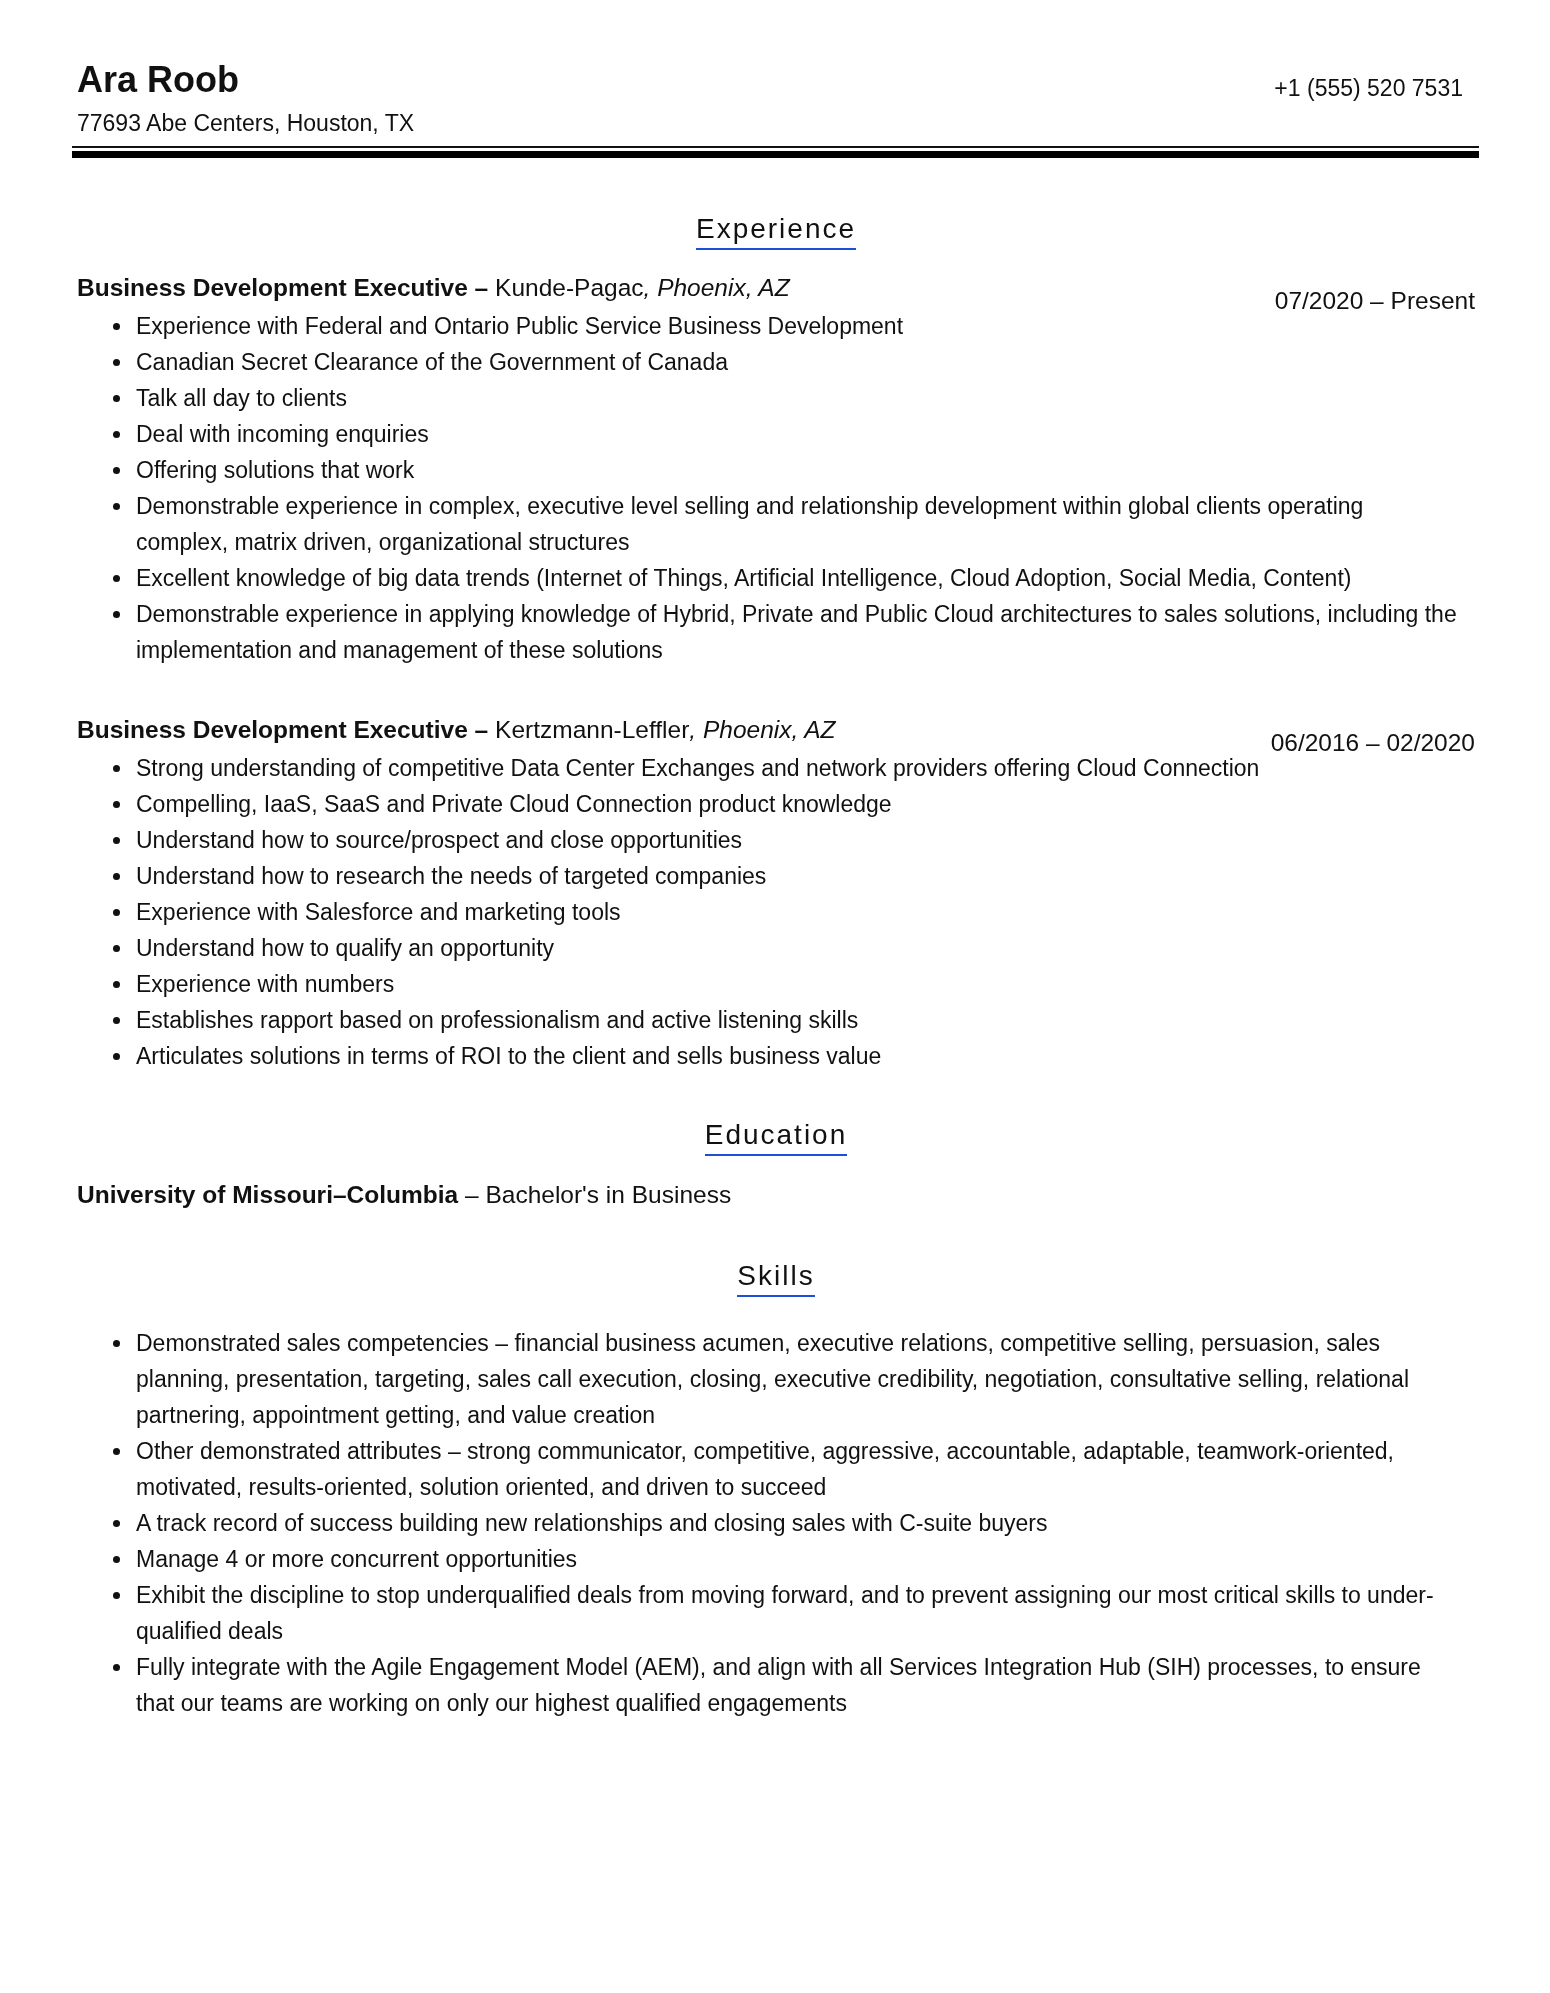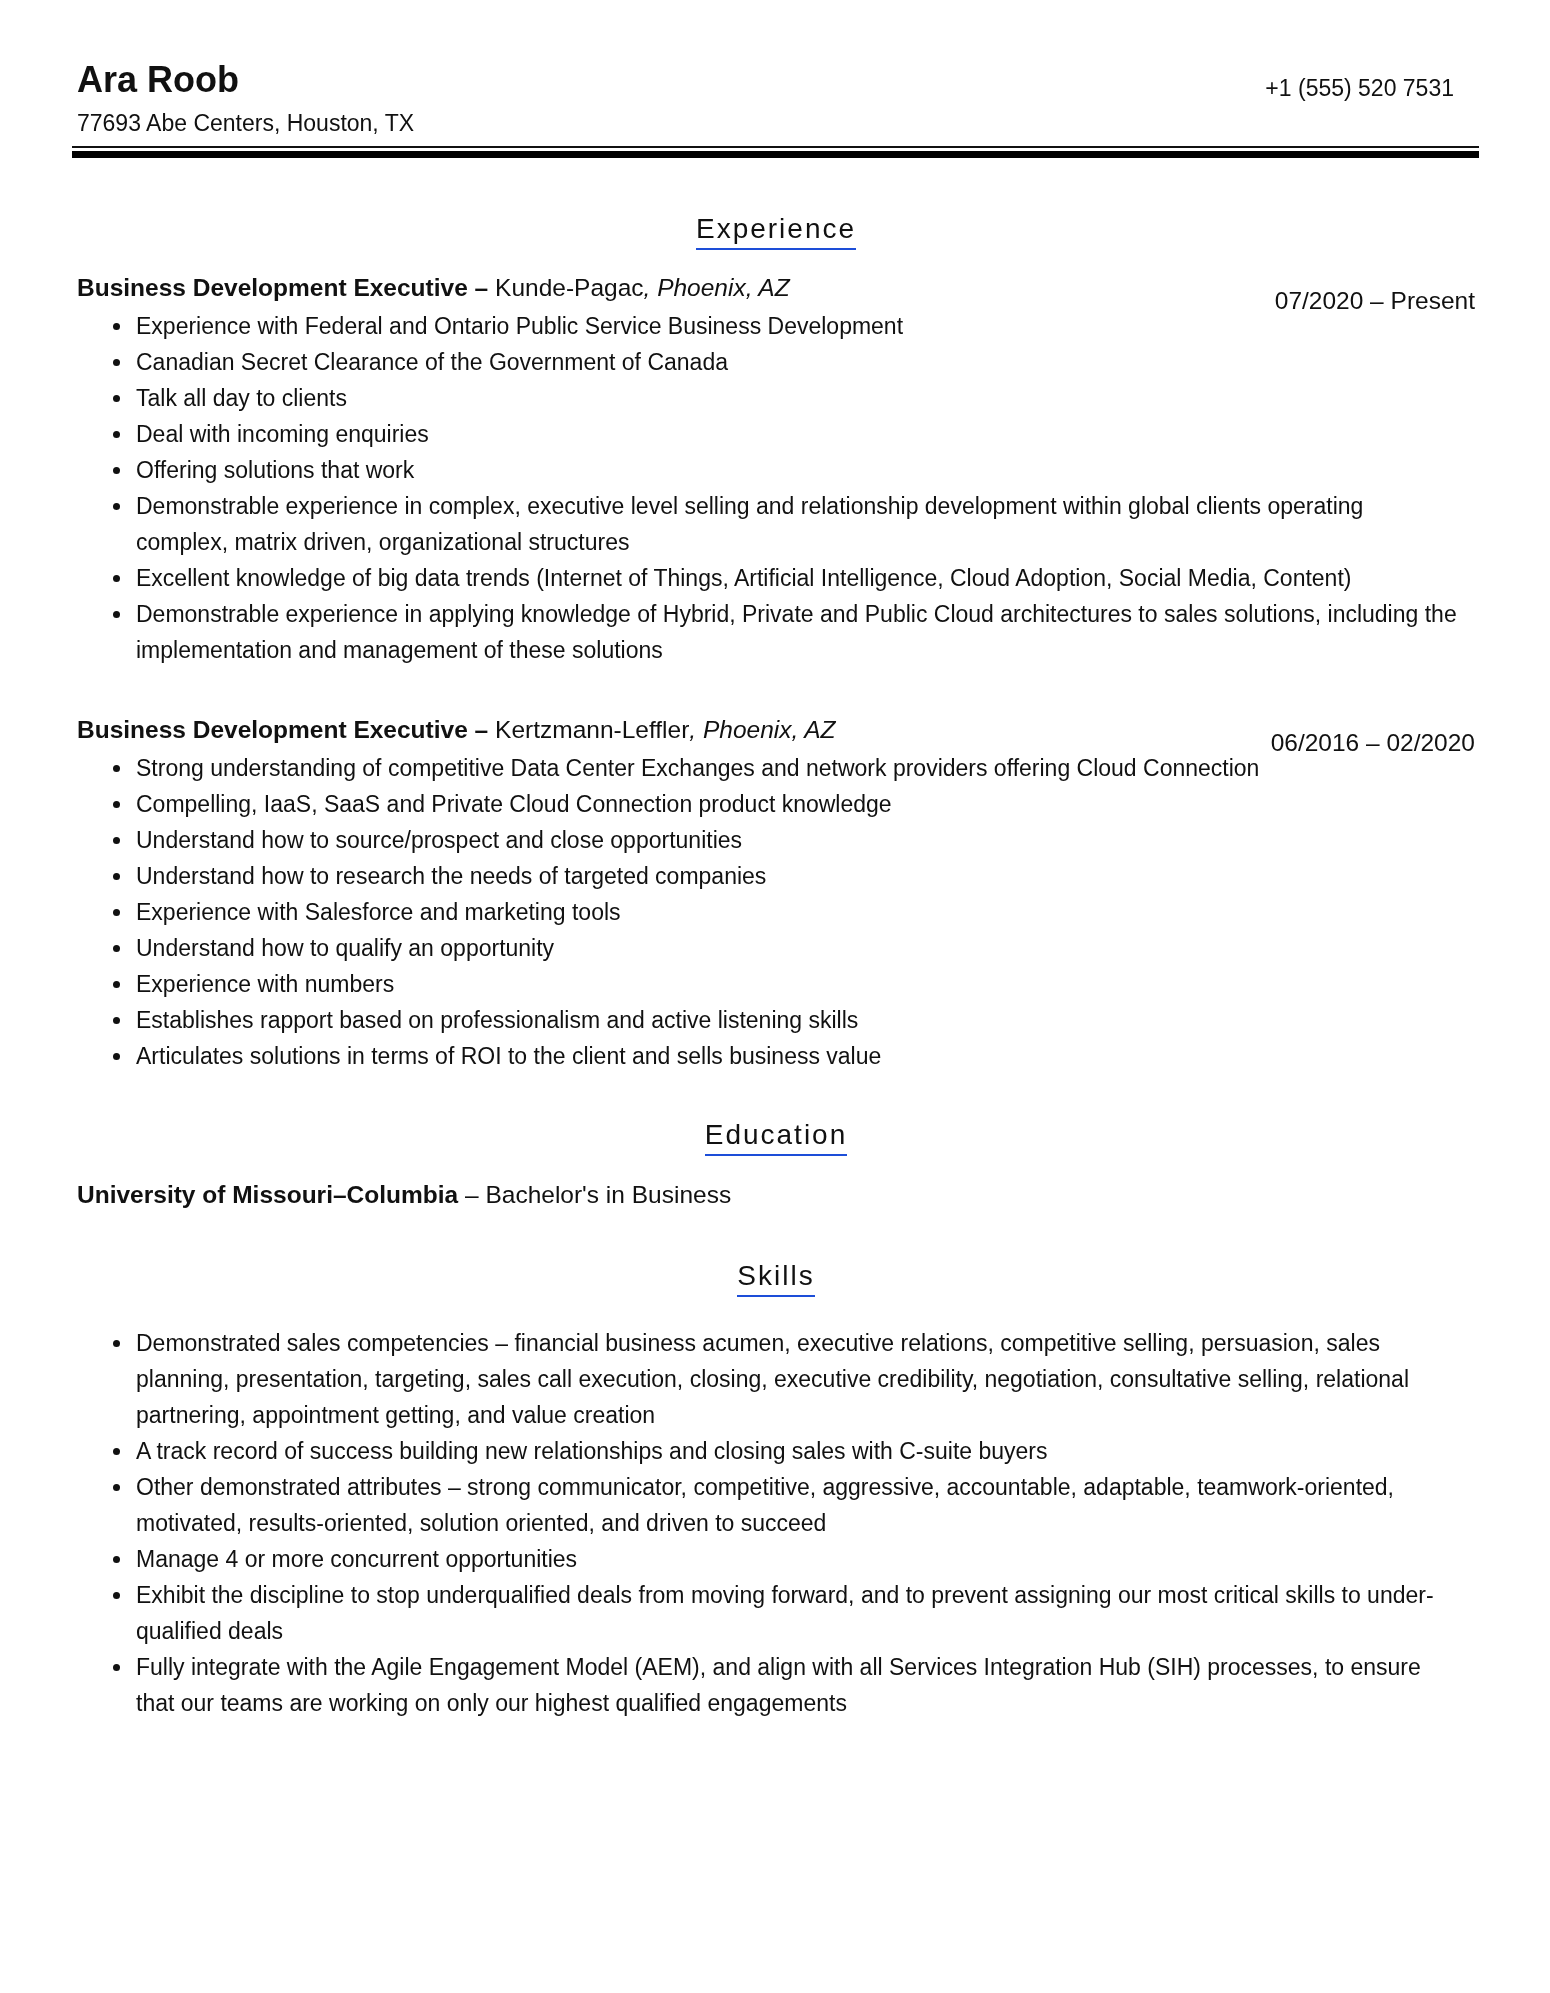--- a/index.html
+++ b/index.html
@@ -12,21 +12,21 @@
   .header { position: relative; height: 160px; text-align: center; }
   .name {
     position: absolute; left: 0; top: 58px;
     font-size: 36px; font-weight: bold; line-height: 44px; letter-spacing: 0px;
   }
   .address {
     position: absolute; left: 0; top: 108px;
     font-size: 23px; line-height: 30px;
   }
   .phone {
-    position: absolute; right: 21px; top: 73px;
+    position: absolute; right: 12px; top: 73px;
     font-size: 23px; line-height: 30px;
   }
   .rule-thin {
     position: absolute; left: -5px; right: -4px; top: 146px; height: 2px; background: #111;
   }
   .rule-thick {
     position: absolute; left: -5px; right: -4px; top: 151px; height: 7px; background: #000;
   }
   .section-title-wrap { text-align: center; }
   .section-title {
@@ -108,20 +108,20 @@
   </div>
   <div class="edu-line" style="margin-top:21px;">
     <span class="edu-school">University of Missouri–Columbia</span><span> – Bachelor's in Business</span>
   </div>
 
   <div class="section-title-wrap" style="margin-top:46px;">
     <span class="section-title">Skills</span>
   </div>
   <ul class="bullets" style="margin-top:28px;">
     <li>Demonstrated sales competencies – financial business acumen, executive relations, competitive selling, persuasion, sales planning, presentation, targeting, sales call execution, closing, executive credibility, negotiation, consultative selling, relational partnering, appointment getting, and value creation</li>
+    <li>Other demonstrated attributes – strong communicator, competitive, aggressive, accountable, adaptable, teamwork-oriented, motivated, results-oriented, solution oriented, and driven to succeed</li>
     <li>A track record of success building new relationships and closing sales with C-suite buyers</li>
-    <li>Other demonstrated attributes – strong communicator, competitive, aggressive, accountable, adaptable, teamwork-oriented, motivated, results-oriented, solution oriented, and driven to succeed</li>
     <li>Manage 4 or more concurrent opportunities</li>
     <li>Exhibit the discipline to stop underqualified deals from moving forward, and to prevent assigning our most critical skills to under-qualified deals</li>
     <li>Fully integrate with the Agile Engagement Model (AEM), and align with all Services Integration Hub (SIH) processes, to ensure that our teams are working on only our highest qualified engagements</li>
   </ul>
 
 </div>
 
 </body></html>

